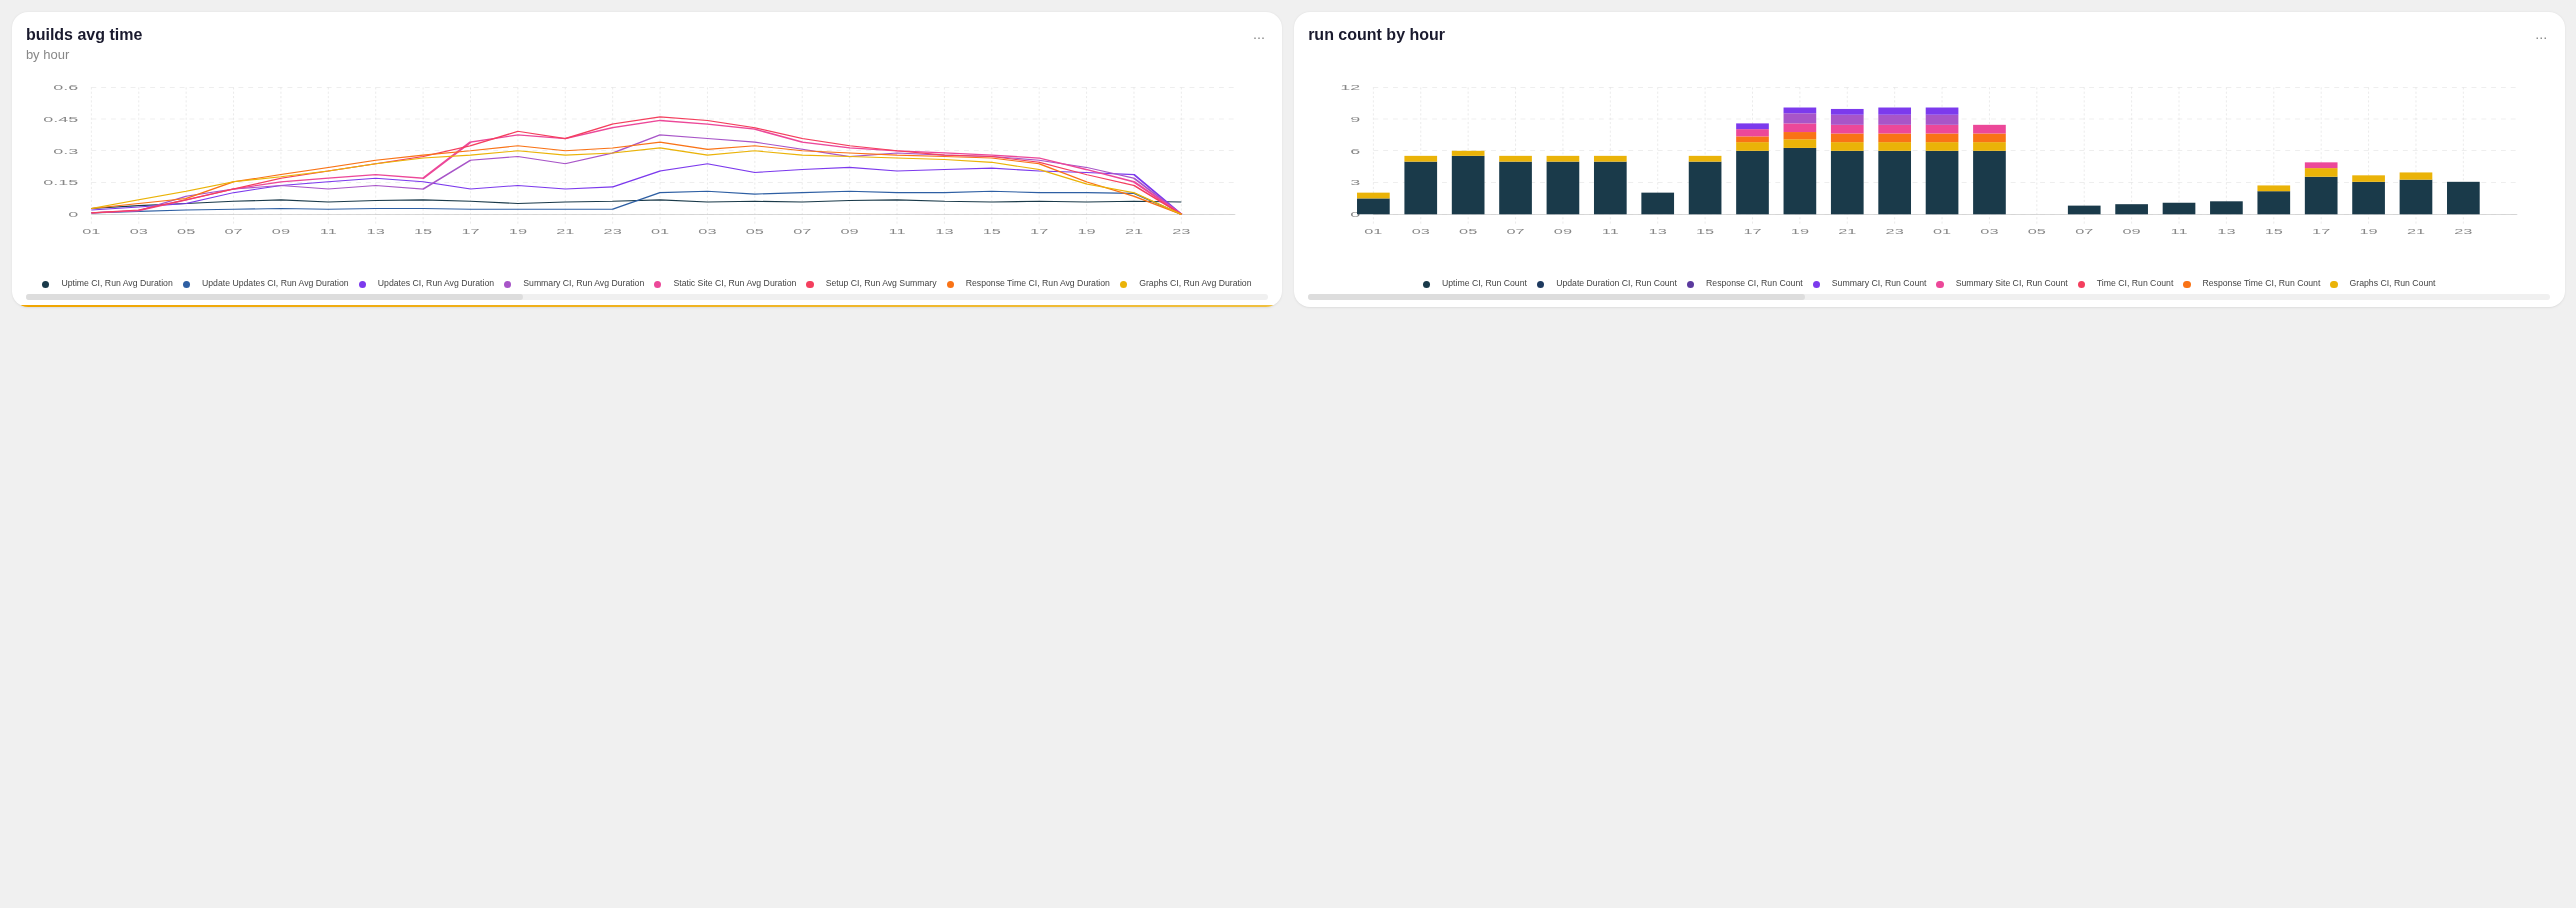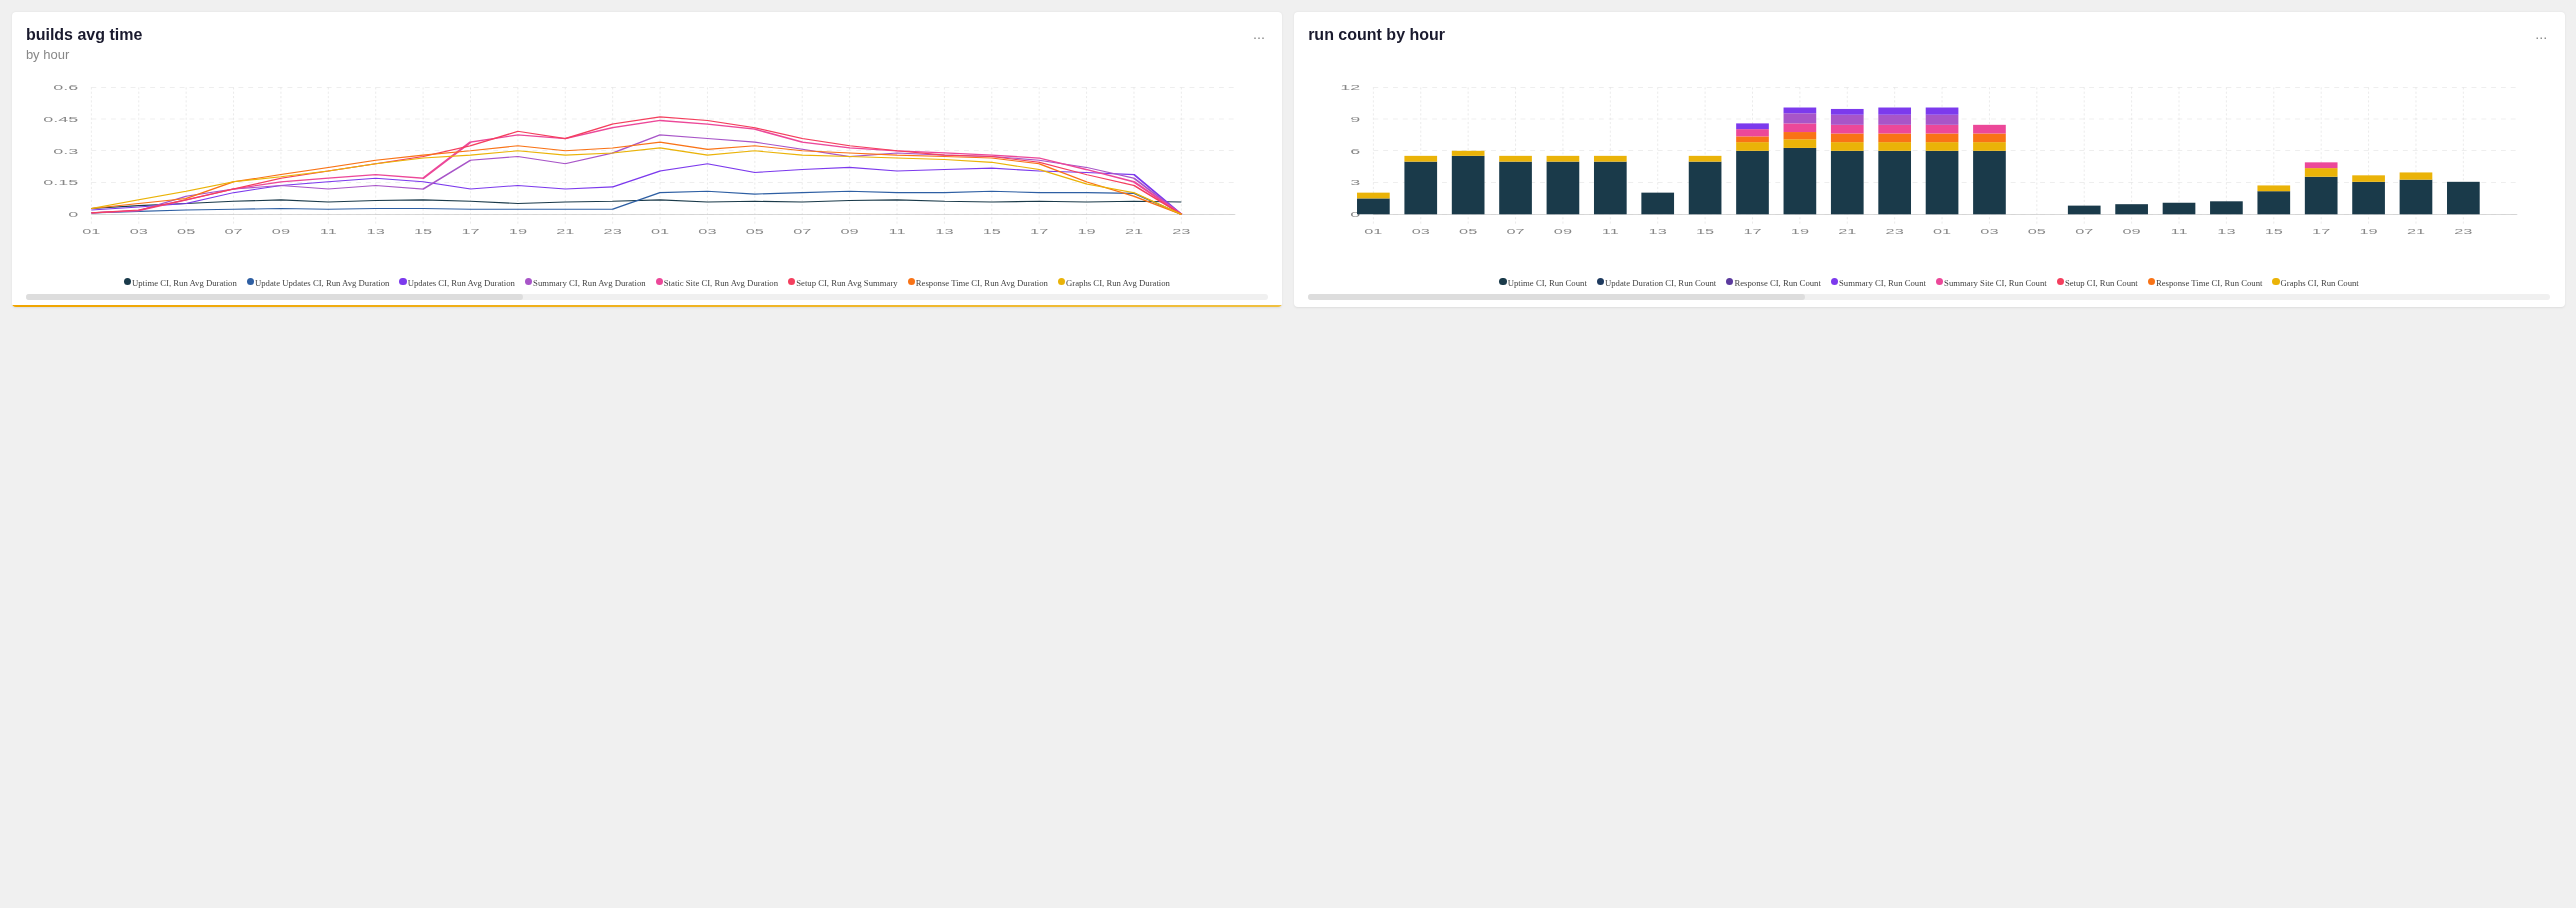--- a/index.html
+++ b/index.html
@@ -7,21 +7,21 @@
       background: #f0f0f0;
       font-family: -apple-system, BlinkMacSystemFont, 'Segoe UI', sans-serif;
       display: flex;
       gap: 11.5px;
       padding: 11.5px;
       min-height: 100vh;
       align-items: flex-start;
     }
     .panel {
       background: #fff;
-      border-radius: 4px;
+      border-radius: 16px;
       flex: 1;
       padding: 14.4px 14.4px 7.2px 14.4px;
       box-shadow: 0 0.7px 2.2px rgba(0,0,0,0.08);
       overflow: hidden;
       position: relative;
     }
     .panel-header {
       display: flex;
       justify-content: space-between;
       align-items: flex-start;
@@ -57,24 +57,23 @@
       display: flex;
       flex-wrap: wrap;
       justify-content: center;
       gap: 2.9px 10px;
       font-size: 8.7px;
       color: #444;
       margin-top: 2.9px;
     }
     .legend-item {
       display: flex;
-      align-items: flex-start;
-      gap: 1px;
+      align-items: flex-end;
+      gap: 12px;
       white-space: nowrap;
-      font-family: Liberation Serif, serif;
     }
     .legend-dot {
       width: 7.2px;
       height: 7.2px;
       border-radius: 50%;
       flex-shrink: 0;
     }
     .scroll-bar-area {
       height: 5.8px;
       background: #f0f0f0;
@@ -416,21 +415,21 @@
     <div class="legend-item">
       <div class="legend-dot" style="background:#7c3aed;"></div>
       <span>Summary CI, Run Count</span>
     </div>
     <div class="legend-item">
       <div class="legend-dot" style="background:#ec4899;"></div>
       <span>Summary Site CI, Run Count</span>
     </div>
     <div class="legend-item">
       <div class="legend-dot" style="background:#f43f5e;"></div>
-      <span>Setup CI, Run Count</span>
+      <span>Time CI, Run Count</span>
     </div>
     <div class="legend-item">
       <div class="legend-dot" style="background:#f97316;"></div>
       <span>Response Time CI, Run Count</span>
     </div>
     <div class="legend-item">
       <div class="legend-dot" style="background:#eab308;"></div>
       <span>Graphs CI, Run Count</span>
     </div>
   </div>

